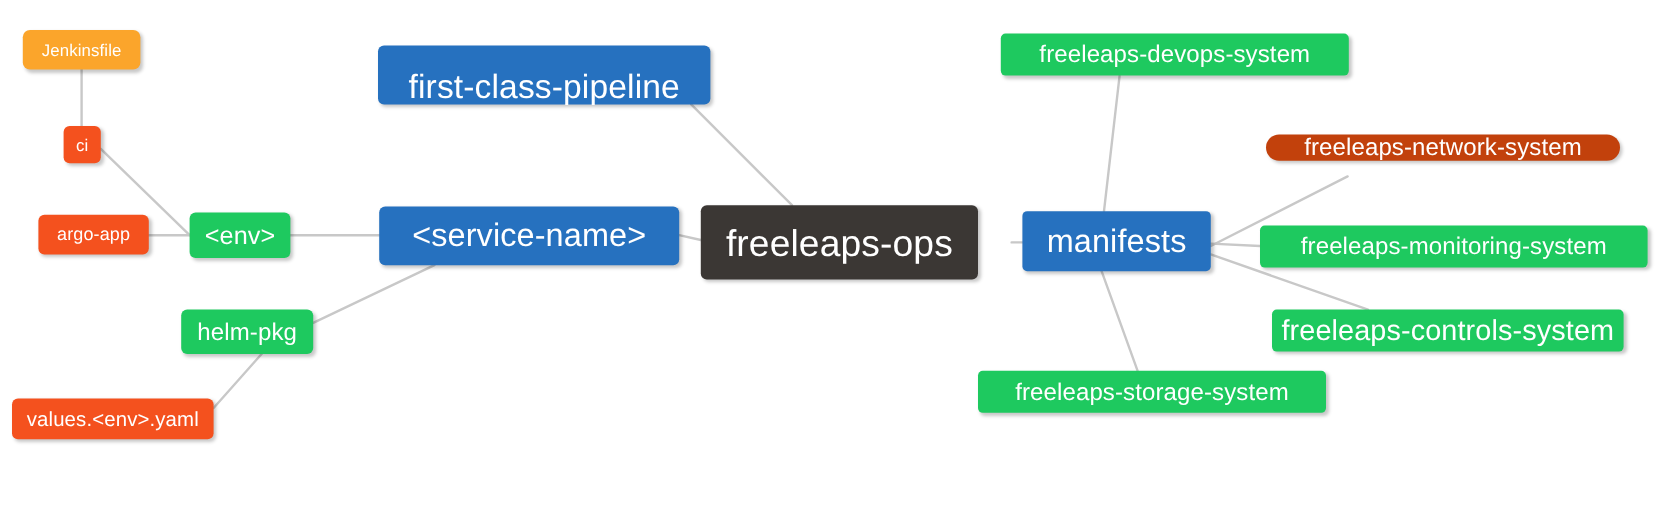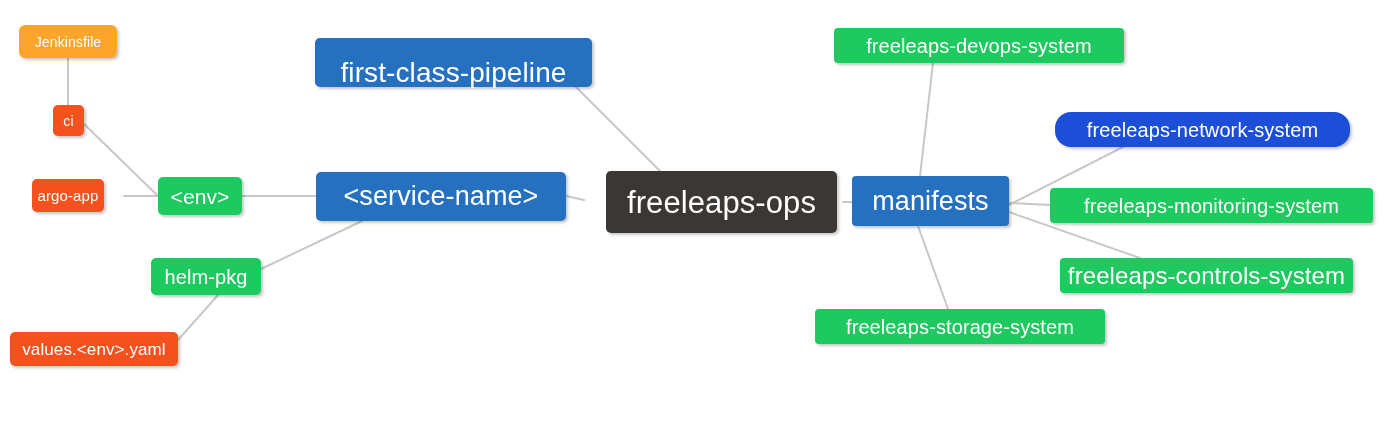--- a/index.html
+++ b/index.html
@@ -67,48 +67,48 @@
       <line x1="1009" y1="212" x2="1140" y2="258" stroke="#c8c8c8" stroke-width="2" stroke-linecap="round"></line>
       <line x1="918" y1="226" x2="948" y2="309" stroke="#c8c8c8" stroke-width="2" stroke-linecap="round"></line>
     </svg>
   <div id="node-layer">
       <div class="mm-node" style="left: 19px; top: 25px; width: 98px; height: 33px; background: rgb(251, 165, 43); font-size: 14px; border-radius: 6px; color: rgb(255, 255, 255);">
         <span class="mm-label">Jenkinsfile</span>
       </div>
       <div class="mm-node" style="left: 53px; top: 105px; width: 31px; height: 31px; background: rgb(244, 81, 30); font-size: 14px; border-radius: 5px; color: rgb(255, 255, 255);">
         <span class="mm-label">ci</span>
       </div>
-      <div class="mm-node" style="left: 32px; top: 179px; width: 72px; height: 33px; background: rgb(244, 81, 30); font-size: 15px; border-radius: 5px; color: rgb(255, 255, 255);">
+      <div class="mm-node" style="left: 32px; top: 179px; width: 92px; height: 33px; background: rgb(244, 81, 30); font-size: 15px; border-radius: 5px; color: rgb(255, 255, 255);">
         <span class="mm-label">argo-app</span>
       </div>
       <div class="mm-node" style="left: 158px; top: 177px; width: 84px; height: 38px; background: rgb(30, 201, 95); font-size: 21px; border-radius: 5px; color: rgb(255, 255, 255);">
         <span class="mm-label">&lt;env&gt;</span>
       </div>
       <div class="mm-node" style="left: 151px; top: 258px; width: 110px; height: 37px; background: rgb(30, 201, 95); font-size: 20px; border-radius: 5px; color: rgb(255, 255, 255);">
         <span class="mm-label">helm-pkg</span>
       </div>
       <div class="mm-node" style="left: 10px; top: 332px; width: 168px; height: 34px; background: rgb(244, 81, 30); font-size: 17px; border-radius: 5px; color: rgb(255, 255, 255);">
         <span class="mm-label">values.&lt;env&gt;.yaml</span>
       </div>
       <div class="mm-node" style="left: 315px; top: 38px; width: 277px; height: 49px; background: rgb(38, 113, 191); font-size: 28px; border-radius: 5px; color: rgb(255, 255, 255); align-items: flex-end;">
         <span class="mm-label">first-class-pipeline</span>
       </div>
       <div class="mm-node" style="left: 316px; top: 172px; width: 250px; height: 49px; background: rgb(38, 113, 191); font-size: 27px; border-radius: 5px; color: rgb(255, 255, 255);">
         <span class="mm-label">&lt;service-name&gt;</span>
       </div>
-      <div class="mm-node" style="left: 584px; top: 171px; width: 231px; height: 62px; background: rgb(59, 55, 52); font-size: 31px; border-radius: 5px; color: rgb(255, 255, 255); margin-left: 22px;">
+      <div class="mm-node" style="left: 584px; top: 171px; width: 231px; height: 62px; background: rgb(59, 55, 52); font-size: 31px; border-radius: 5px; color: rgb(255, 255, 255);">
         <span class="mm-label">freeleaps-ops</span>
       </div>
       <div class="mm-node" style="left: 852px; top: 176px; width: 157px; height: 50px; background: rgb(38, 113, 191); font-size: 27px; border-radius: 4px; color: rgb(255, 255, 255);">
         <span class="mm-label">manifests</span>
       </div>
       <div class="mm-node" style="left: 798px; top: 28px; width: 290px; height: 35px; background: rgb(30, 201, 95); font-size: 20px; border-radius: 4px; color: rgb(255, 255, 255); margin-left: 36px;">
         <span class="mm-label">freeleaps-devops-system</span>
       </div>
-      <div class="mm-node" style="left: 1055px; top: 112px; width: 295px; height: 35px; background: #1d4ed8; font-size: 20px; border-radius: 16px; color: rgb(255, 255, 255);">
+      <div class="mm-node" style="left: 1055px; top: 112px; width: 295px; height: 22px; background: #c2410c; font-size: 20px; border-radius: 16px; color: rgb(255, 255, 255);">
         <span class="mm-label">freeleaps-network-system</span>
       </div>
       <div class="mm-node" style="left: 1050px; top: 188px; width: 323px; height: 35px; background: rgb(30, 201, 95); font-size: 20px; border-radius: 4px; color: rgb(255, 255, 255);">
         <span class="mm-label">freeleaps-monitoring-system</span>
       </div>
       <div class="mm-node" style="left: 1060px; top: 258px; width: 293px; height: 35px; background: rgb(30, 201, 95); font-size: 24px; border-radius: 4px; color: rgb(255, 255, 255);">
         <span class="mm-label">freeleaps-controls-system</span>
       </div>
       <div class="mm-node" style="left: 815px; top: 309px; width: 290px; height: 35px; background: rgb(30, 201, 95); font-size: 20px; border-radius: 4px; color: rgb(255, 255, 255);">
         <span class="mm-label">freeleaps-storage-system</span>

